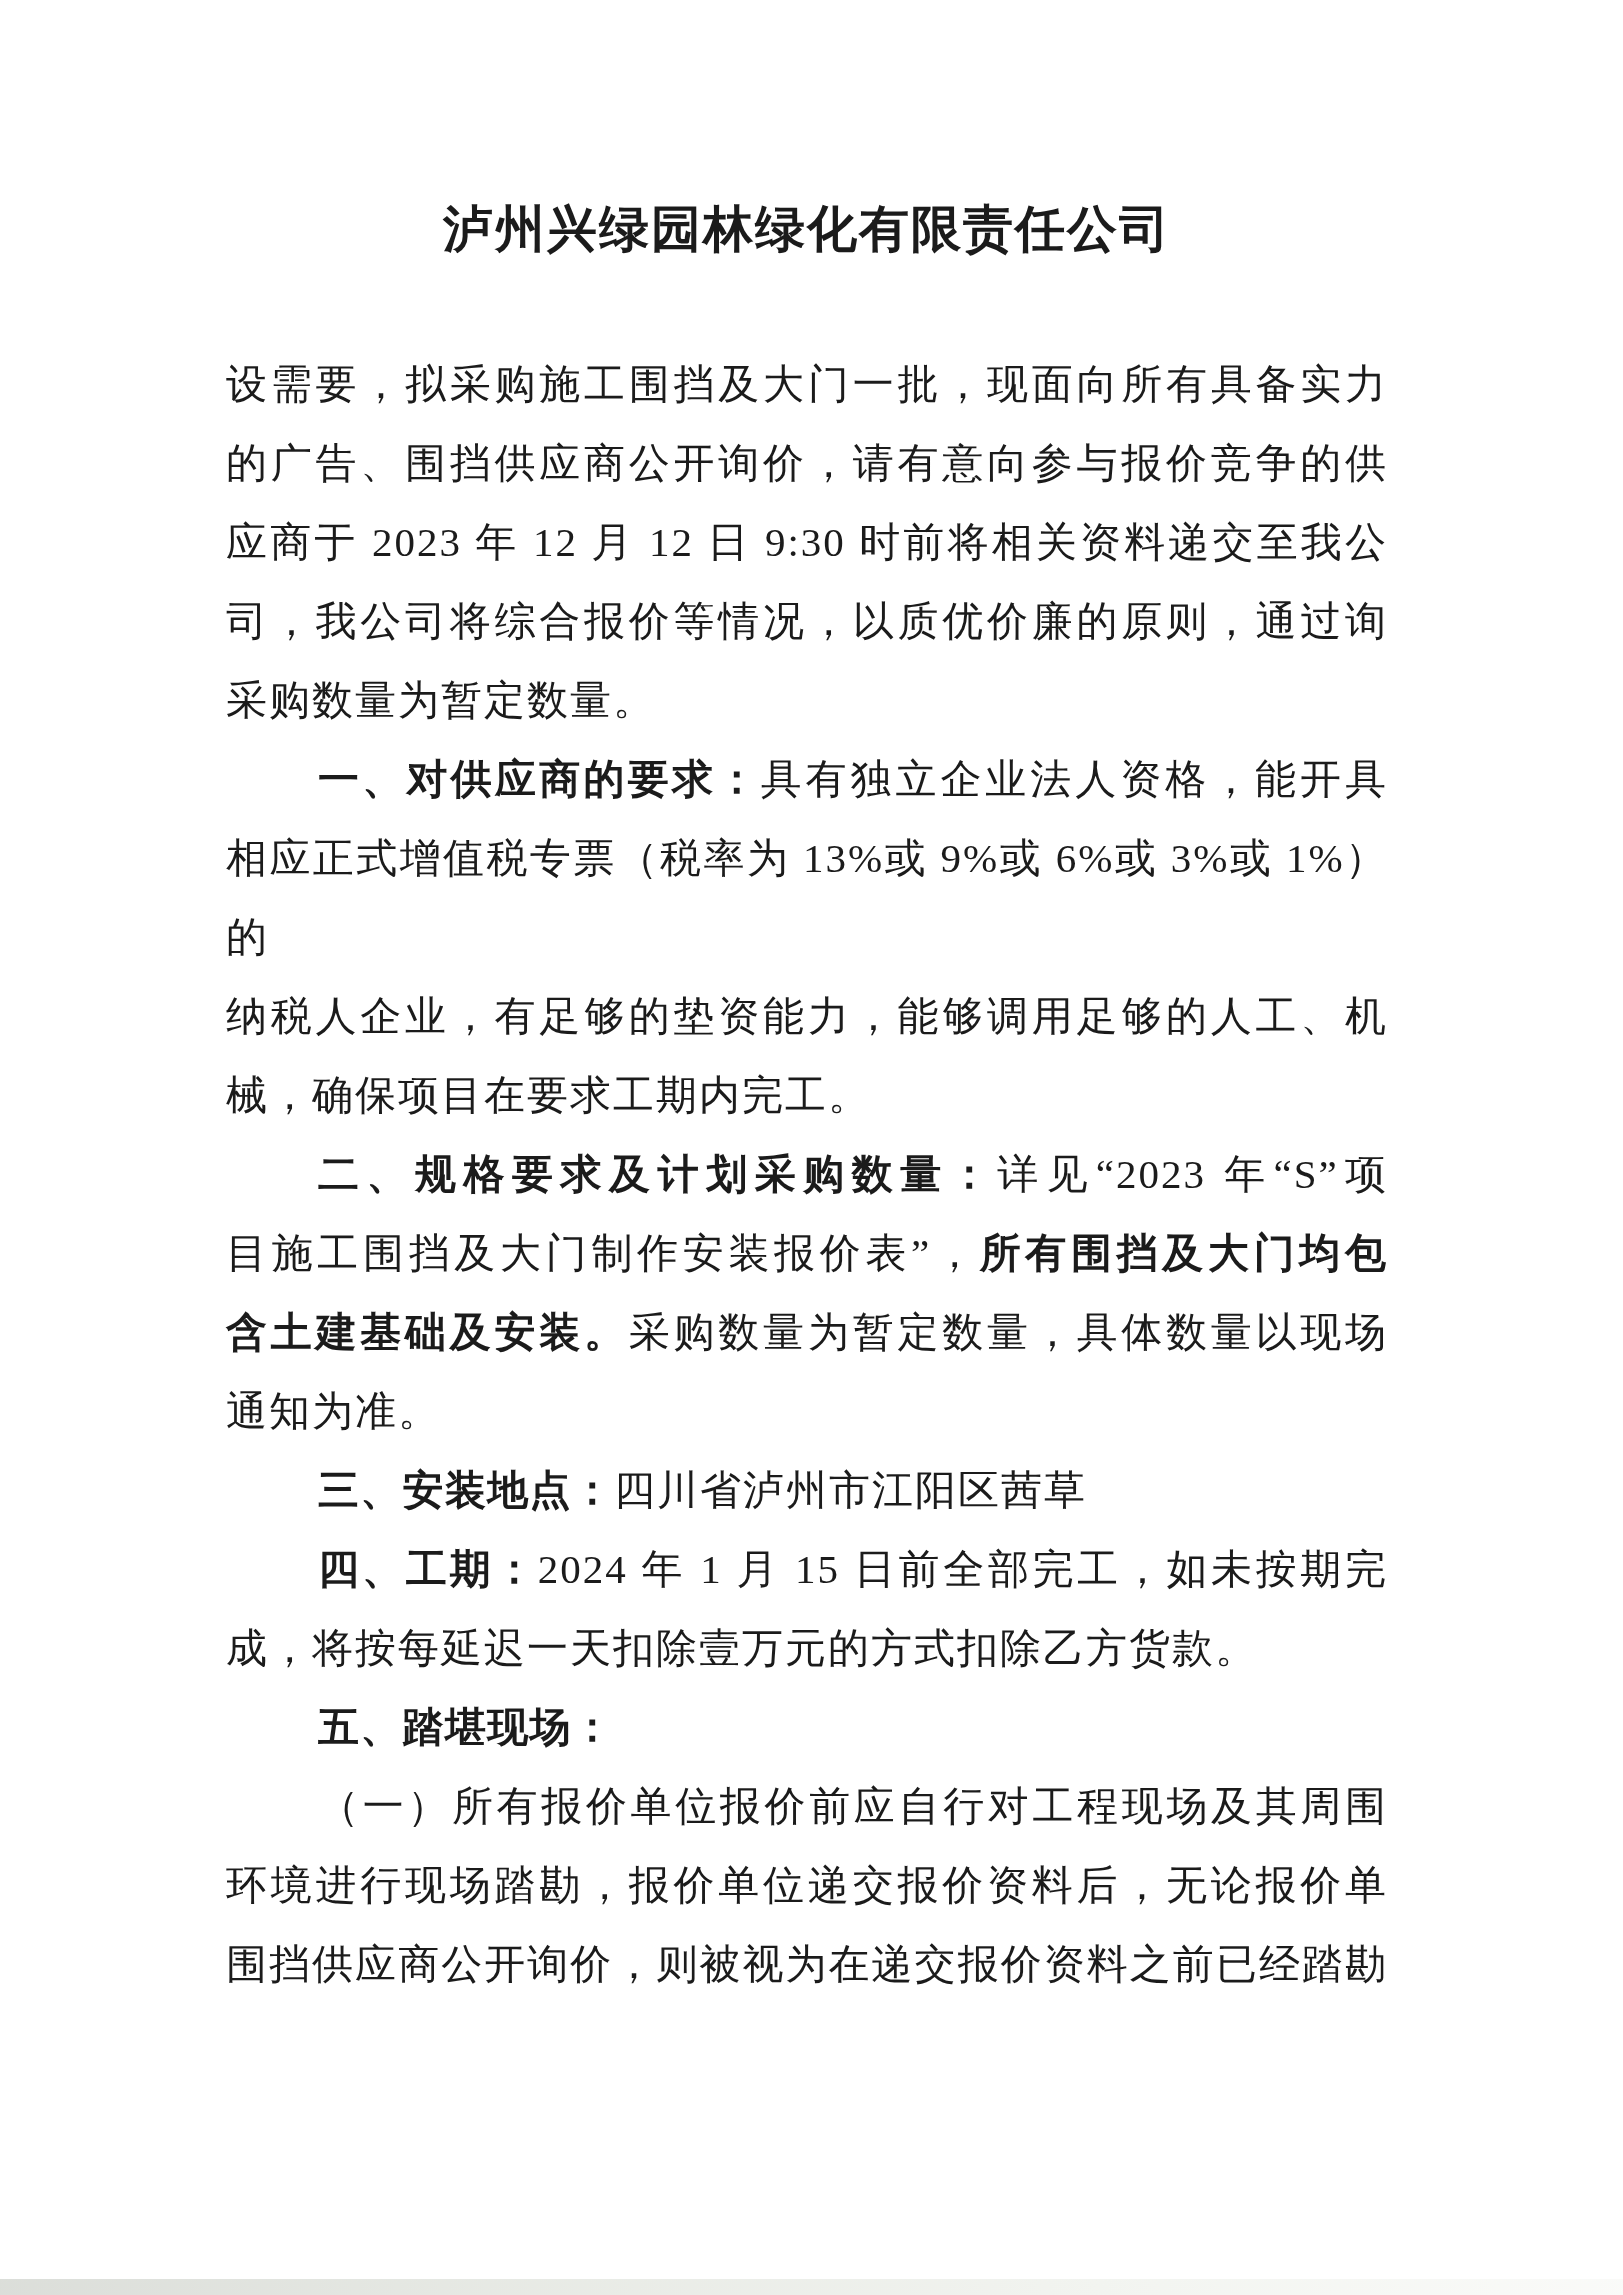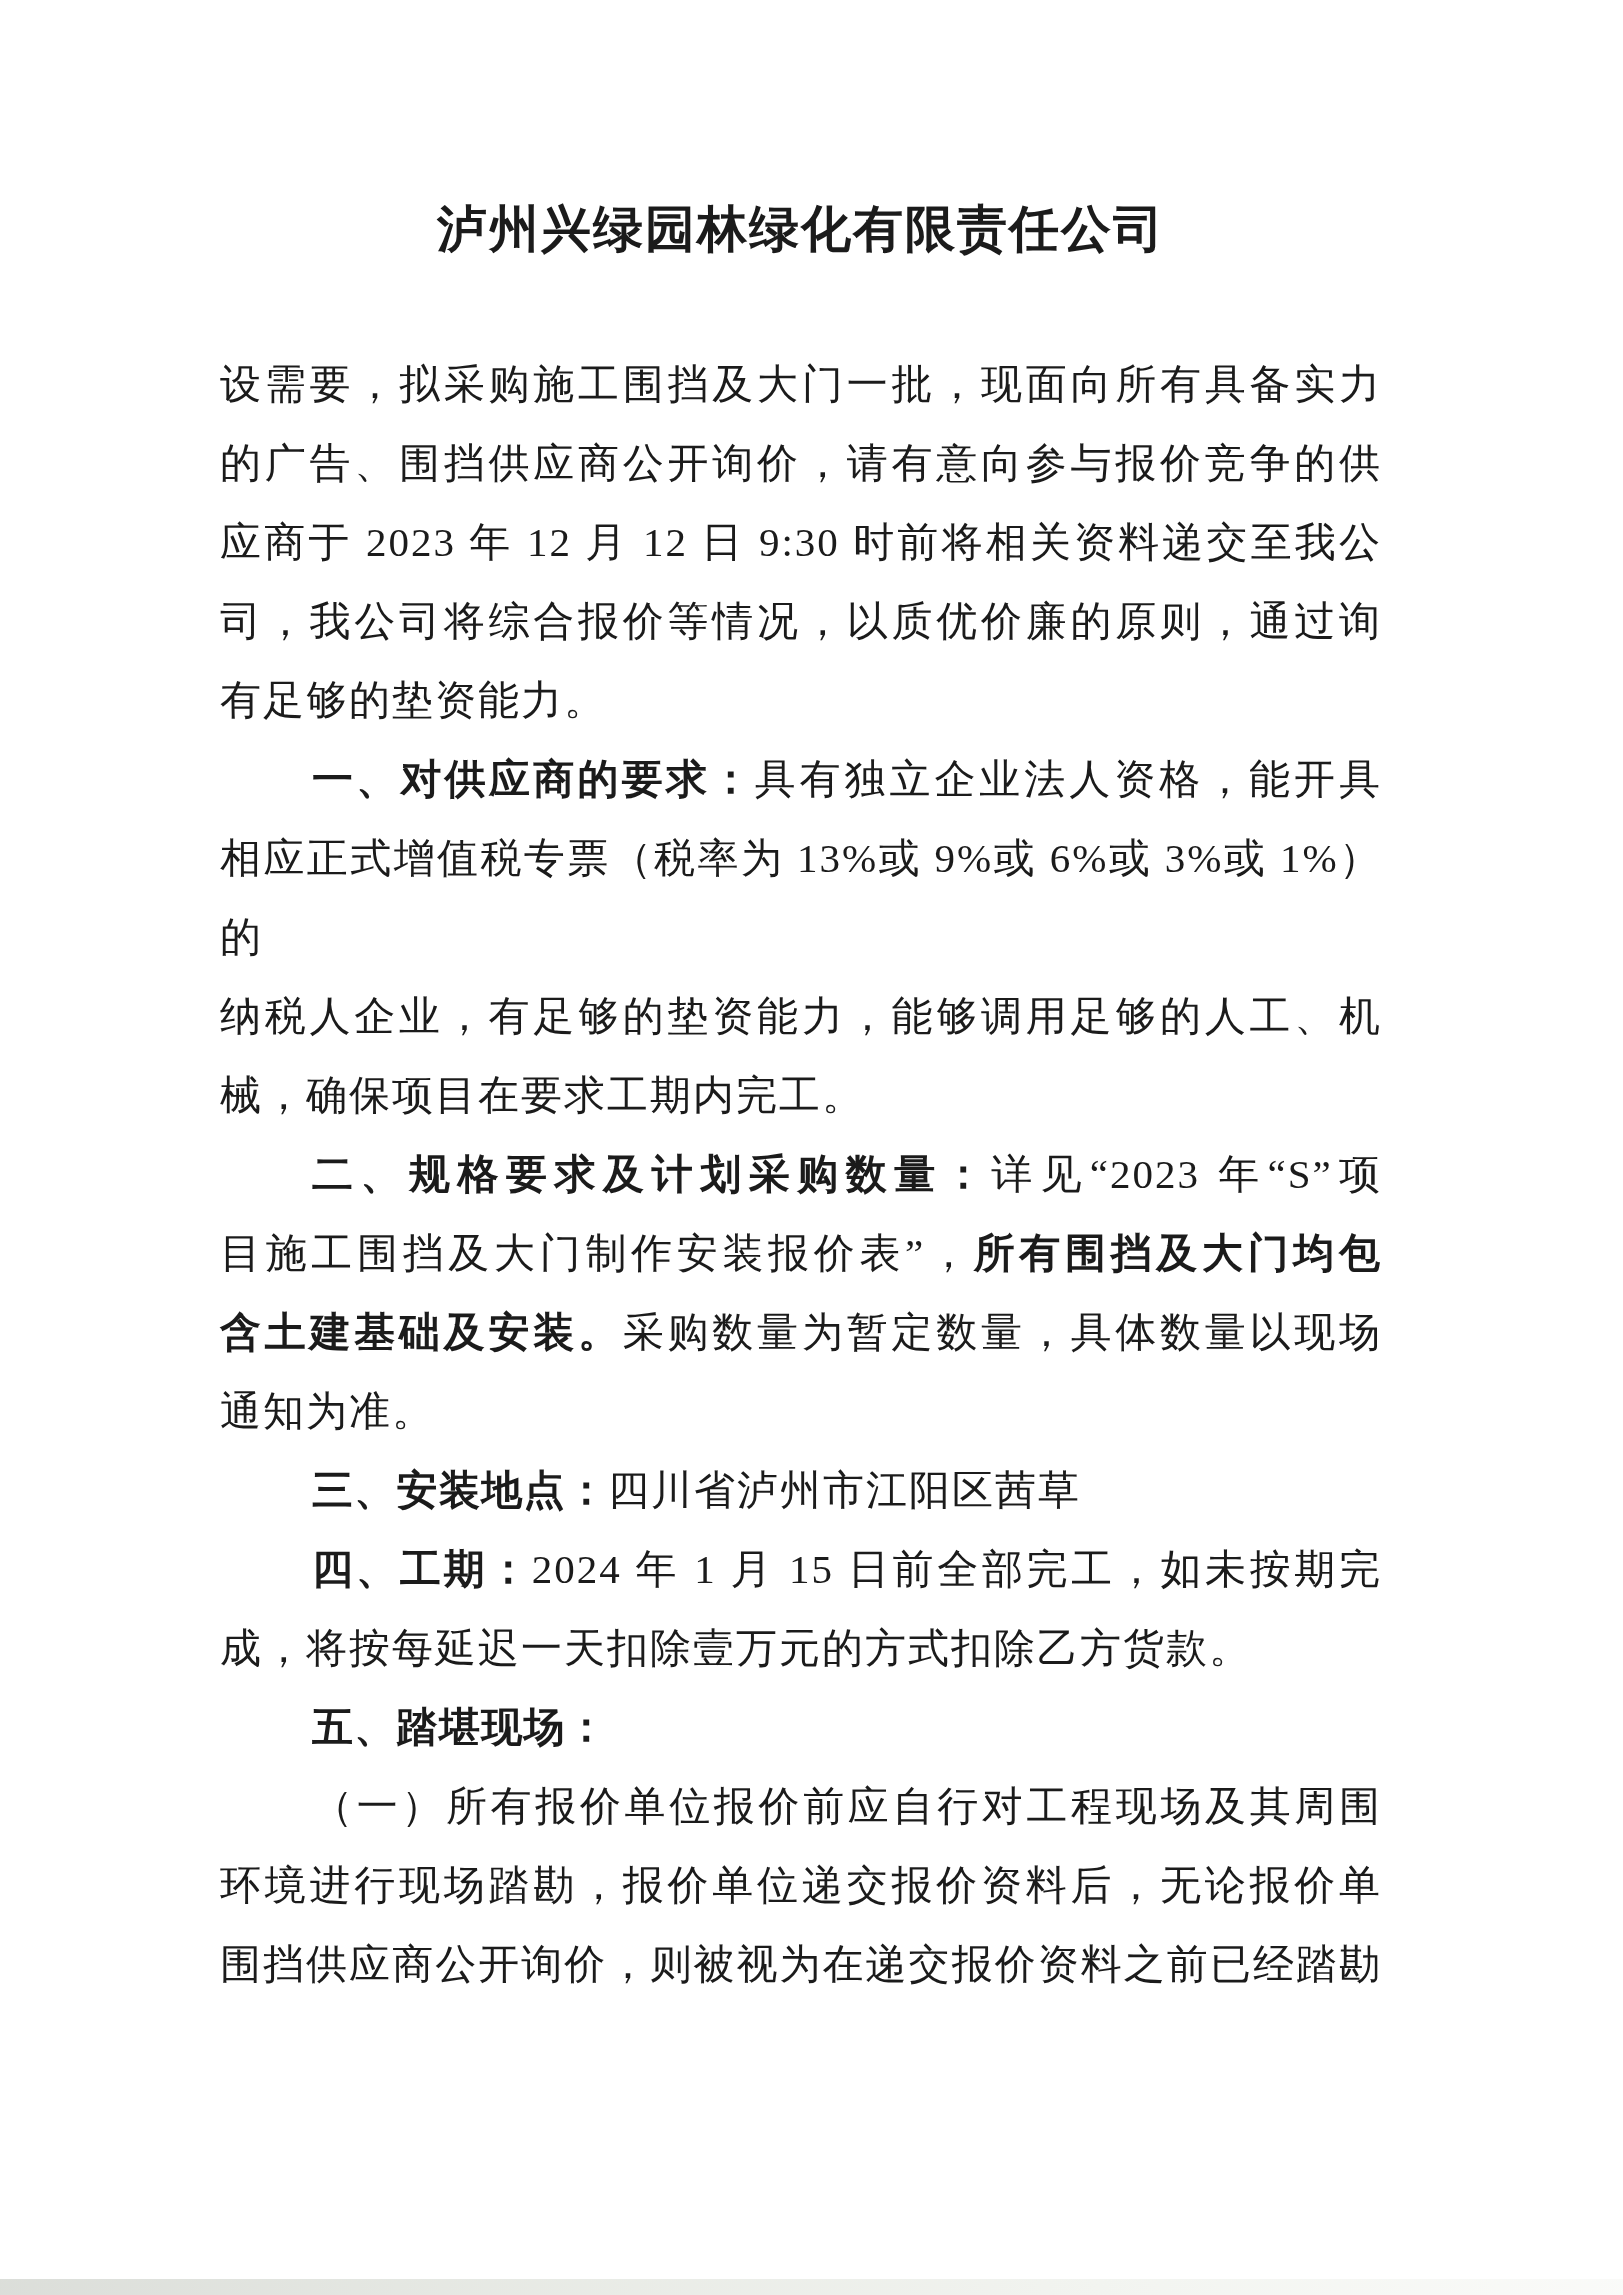--- a/index.html
+++ b/index.html
@@ -7,21 +7,21 @@
     position: relative;
     width: 1623px;
     height: 2295px;
     background: #ffffff;
     overflow: hidden;
     font-family: "Liberation Serif", "DejaVu Serif", serif;
     color: #1b1b1b;
   }
   .content {
     position: absolute;
-    left: 220px;
+    left: 226px;
     top: 0;
     width: 1162px;
   }
   .title-block { padding-top: 194px; }
   .title-line {
     text-align: center;
     font-weight: 700;
     font-size: 50px;
     line-height: 71px;
     letter-spacing: 2px;
@@ -66,21 +66,21 @@
     <div class="title-block">
       <div class="title-line">泸州兴绿园林绿化有限责任公司</div>
     </div>
 
     <div class="body-block">
 
       <div class="line j"><span>设需要，拟采购施工围挡及大门一批，现面向所有具备实力</span></div>
       <div class="line j"><span>的广告、围挡供应商公开询价，请有意向参与报价竞争的供</span></div>
       <div class="line j"><span>应商于 2023 年 12 月 12 日 9:30 时前将相关资料递交至我公</span></div>
       <div class="line j"><span>司，我公司将综合报价等情况，以质优价廉的原则，通过询</span></div>
-      <div class="line"><span>有足够的垫资能力。</span></div>
+      <div class="line"><span>采购数量为暂定数量。</span></div>
 
       <div class="line j ind"><span class="h">一、对供应商的要求：</span><span>具有独立企业法人资格，能开具</span></div>
       <div class="line j"><span>相应正式增值税专票（税率为 13%或 9%或 6%或 3%或 1%）的</span></div>
       <div class="line j"><span>纳税人企业，有足够的垫资能力，能够调用足够的人工、机</span></div>
       <div class="line"><span>械，确保项目在要求工期内完工。</span></div>
 
       <div class="line j ind"><span class="h">二、规格要求及计划采购数量：</span><span>详见“2023 年“S”项</span></div>
       <div class="line j"><span>目施工围挡及大门制作安装报价表”，</span><span class="b">所有围挡及大门均包</span></div>
       <div class="line j"><span class="b">含土建基础及安装。</span><span>采购数量为暂定数量，具体数量以现场</span></div>
       <div class="line"><span>通知为准。</span></div>

